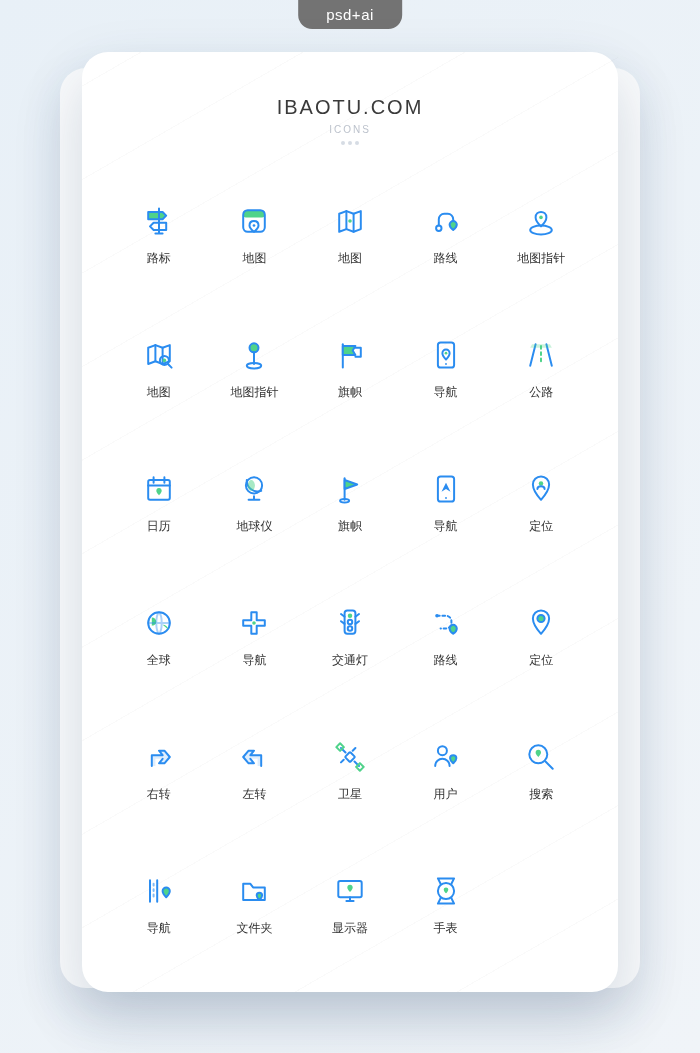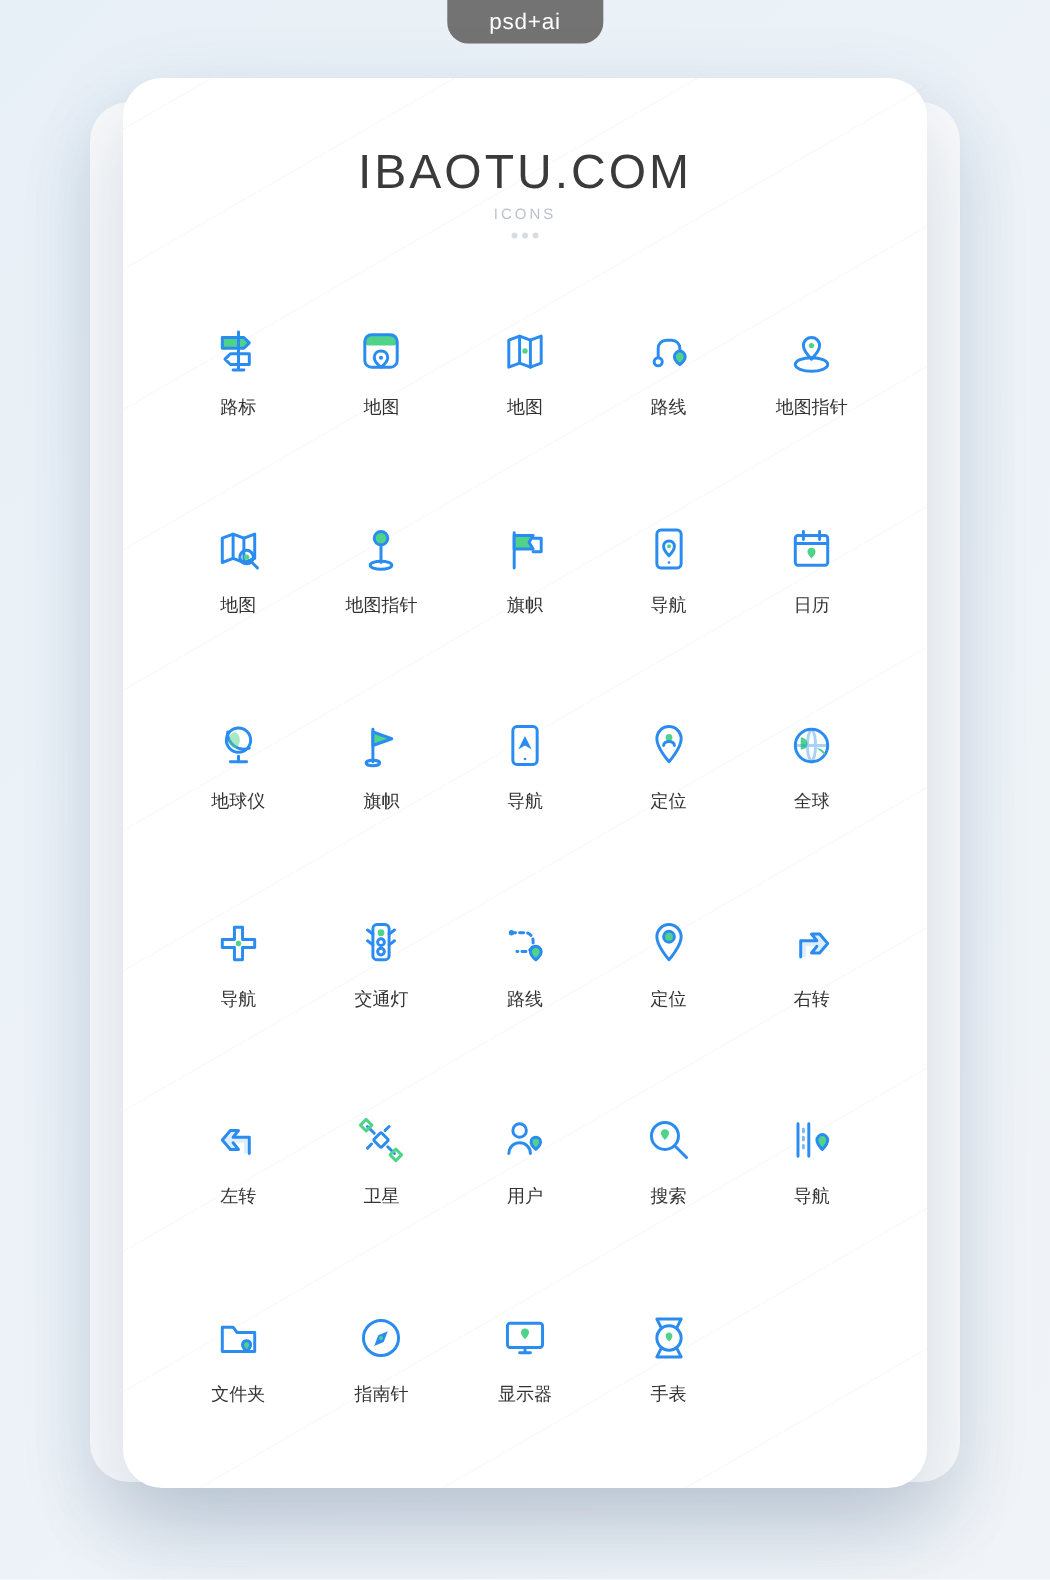--- a/index.html
+++ b/index.html
@@ -44,21 +44,21 @@
       height: 940px;
       background: #ffffff;
       border-radius: 26px;
       box-shadow: 0 25px 60px rgba(30,60,100,0.18);
       padding: 44px 32px 30px;
       display: flex;
       flex-direction: column;
     }
     .header { text-align: center; margin-bottom: 32px; }
     .title {
-      font-size: 32px;
+      font-size: 20px;
       font-weight: 400;
       letter-spacing: 2px;
       color: #3a3a3a;
     }
     .subtitle {
       font-size: 10px;
       color: #bcc2cc;
       letter-spacing: 2px;
       margin-top: 4px;
       display: inline-flex;
@@ -239,20 +239,30 @@
         <svg viewBox="0 0 40 40">
             <rect x="11" y="6" width="18" height="28" rx="3"></rect>
             <path d="M20 14c2.5 0 4 2 4 4 0 3-4 7-4 7s-4-4-4-7c0-2 1.5-4 4-4z"></path>
             <circle cx="20" cy="18" r="1.5" class="accent"></circle>
             <circle cx="20" cy="30" r="1" class="fill-blue"></circle>
           </svg>
       </div>
       <div class="label">导航</div>
     </div>
 
+    <div class="cell">
+      <div class="icon-box">
+        <svg viewBox="0 0 40 40">
+            <path d="M14 8L8 32M26 8l6 24"></path>
+            <path d="M20 10v3M20 17v3M20 24v3" class="accent-stroke"></path>
+            <path class="accent" d="M10 8h20l2 4H8z" opacity="0.3"></path>
+          </svg>
+      </div>
+      <div class="label">公路</div>
+    </div>
 
     <div class="cell">
       <div class="icon-box">
         <svg viewBox="0 0 40 40">
             <rect x="8" y="10" width="24" height="22" rx="2"></rect>
             <path d="M8 16h24M14 7v6M26 7v6"></path>
             <path class="accent" d="M20 19c2 0 3 1.5 3 3 0 2-3 5-3 5s-3-3-3-5c0-1.5 1-3 3-3z"></path>
           </svg>
       </div>
       <div class="label">日历</div>
@@ -431,30 +441,20 @@
       <div class="icon-box">
         <svg viewBox="0 0 40 40">
             <path d="M8 12h8l3 4h13v14H8z"></path>
             <path class="accent" d="M26 22c1.5 0 3 1 3 3 0 2-3 5-3 5s-3-3-3-5c0-2 1.5-3 3-3z"></path>
             <path d="M26 22c1.5 0 3 1 3 3 0 2-3 5-3 5s-3-3-3-5c0-2 1.5-3 3-3z"></path>
           </svg>
       </div>
       <div class="label">文件夹</div>
     </div>
 
-    <div class="cell">
-      <div class="icon-box">
-        <svg viewBox="0 0 40 40">
-            <circle cx="20" cy="20" r="13"></circle>
-            <path d="M25 15l-3 8-7 3 3-8z" class="fill-blue"></path>
-            <circle cx="20" cy="20" r="1.5" class="accent"></circle>
-          </svg>
-      </div>
-      <div class="label">指南针</div>
-    </div>
 
     <div class="cell">
       <div class="icon-box">
         <svg viewBox="0 0 40 40">
             <rect x="7" y="9" width="26" height="18" rx="2"></rect>
             <path d="M16 31h8M20 27v4"></path>
             <path class="accent" d="M20 13c2 0 3 1.5 3 3 0 2-3 5-3 5s-3-3-3-5c0-1.5 1-3 3-3z"></path>
           </svg>
       </div>
       <div class="label">显示器</div>

